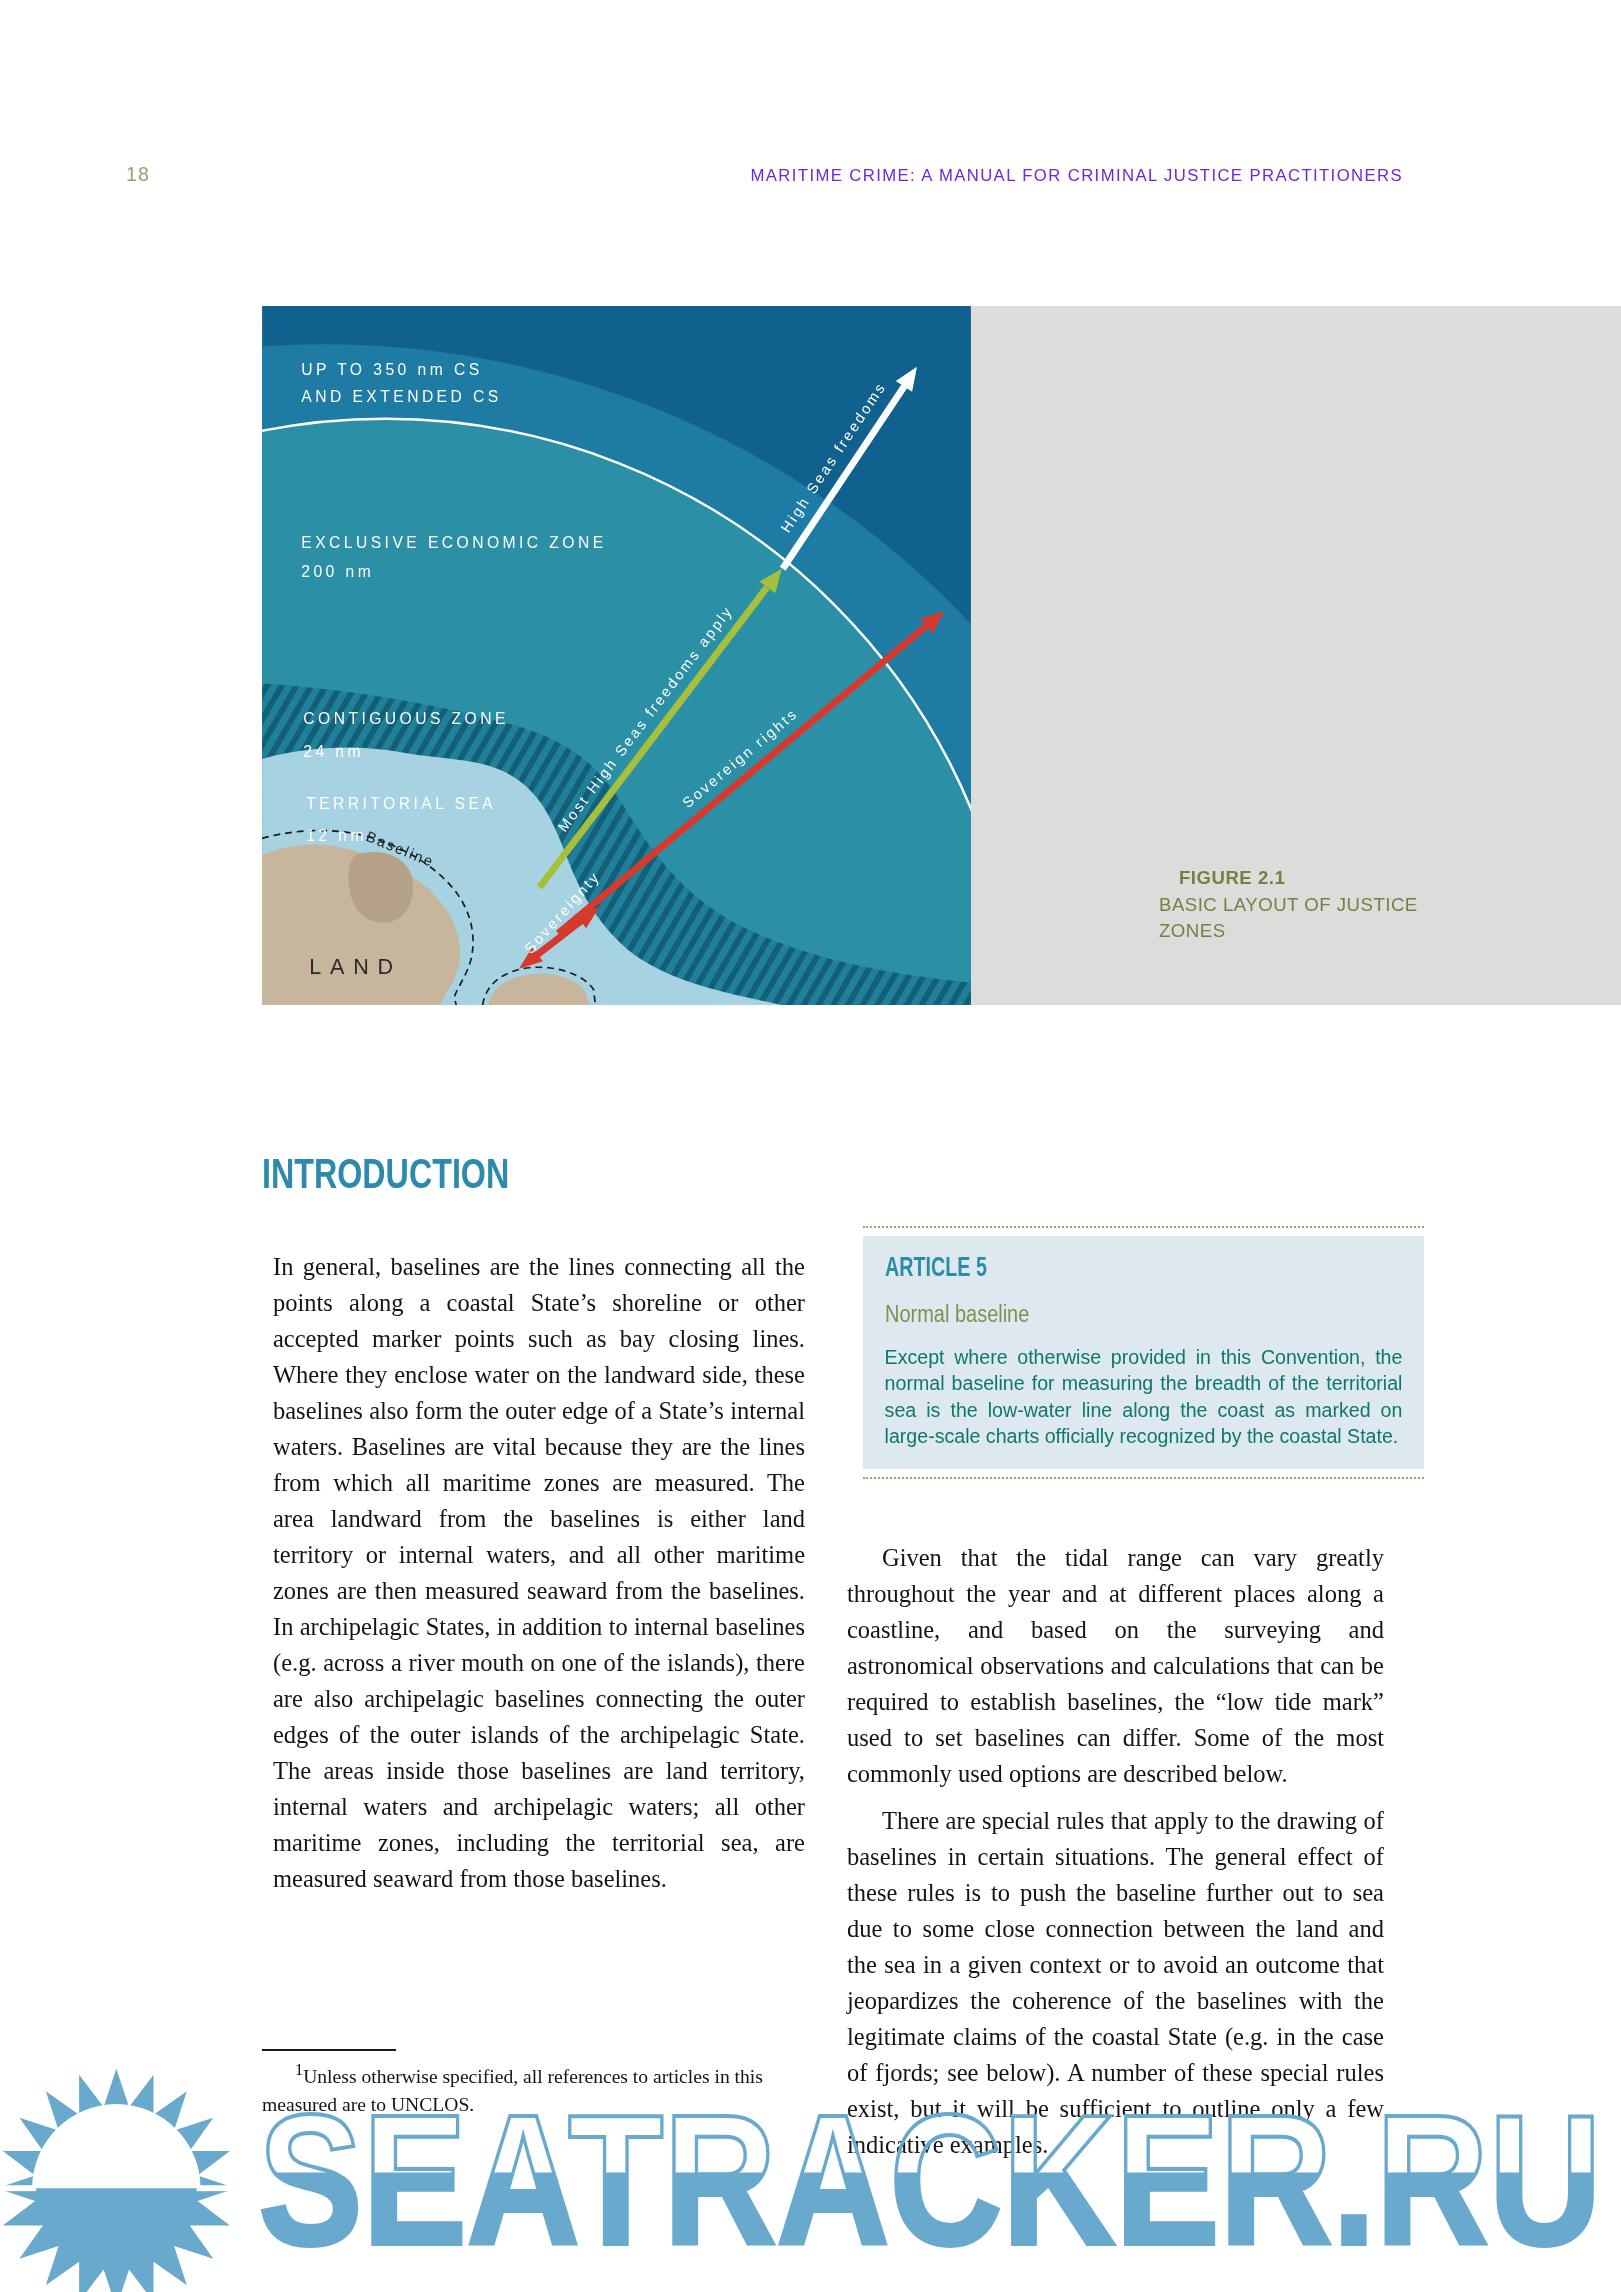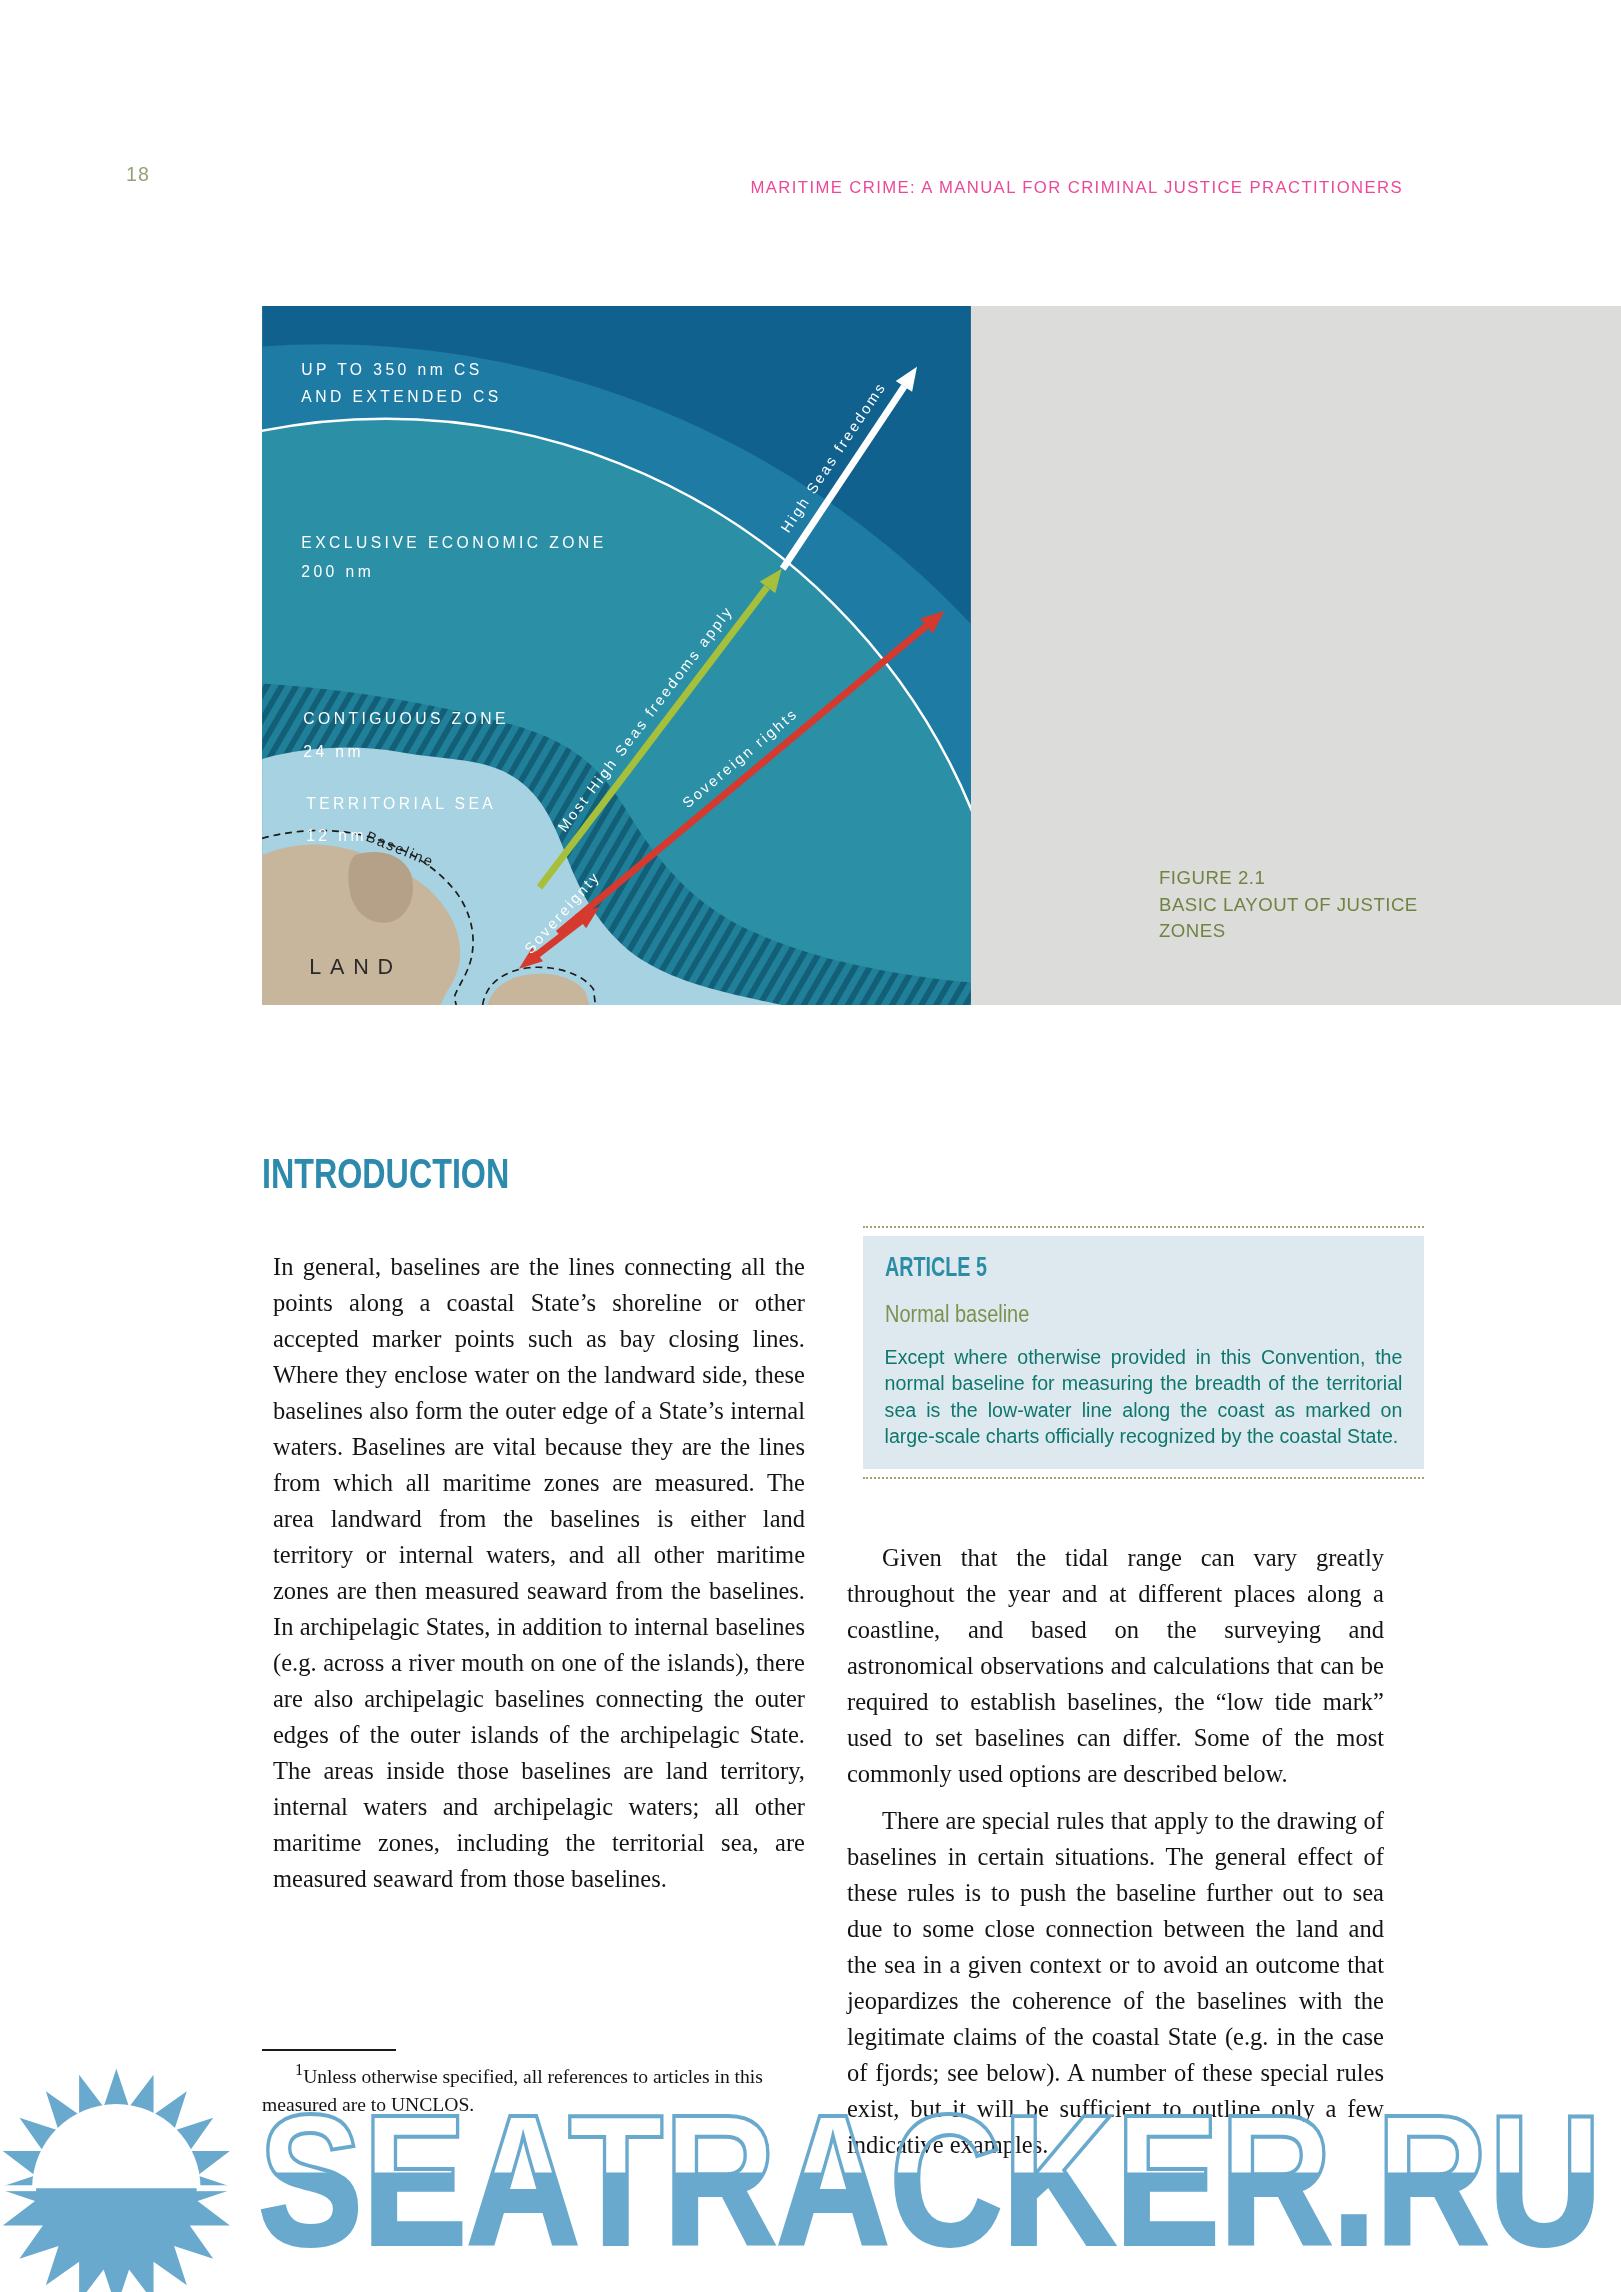--- a/index.html
+++ b/index.html
@@ -2,29 +2,29 @@
 <html><head>
 <meta charset="utf-8">
 <style>
   html,body{margin:0;padding:0;background:#fff;}
   #page{position:relative;width:1621px;height:2293px;background:#ffffff;overflow:hidden;
         font-family:"Liberation Serif",serif;color:#141414;}
 
   
   .pagenum{position:absolute;left:126px;top:163px;font-family:"Liberation Sans",sans-serif;
            font-size:19.6px;letter-spacing:1px;color:#95a275;}
-  .htitle{position:absolute;top:178px;right:218px;font-family:"Liberation Sans",sans-serif;
-          font-size:16.7px;letter-spacing:1.4px;color:#ec4899;}
+  .htitle{position:absolute;top:166px;right:218px;font-family:"Liberation Sans",sans-serif;
+          font-size:16.7px;letter-spacing:1.4px;color:#6d28d9;}
 
   
   .fig-svg{position:absolute;left:262px;top:306px;}
   .fig-panel{position:absolute;left:970px;top:306px;width:651px;height:699px;background:#dcdcda;}
   .fig-caption{position:absolute;left:189px;top:559px;width:294px;font-family:"Liberation Sans",sans-serif;
                font-size:18.6px;line-height:26.5px;letter-spacing:0.5px;color:#6f8442;}
-  .fig-caption .cap-label{font-weight:normal;}
+  .fig-caption .cap-label{font-weight:bold;margin-left:20px;}
 
   
   text{font-family:"Liberation Sans",sans-serif;}
   .zlabel{fill:#ffffff;font-size:16px;letter-spacing:3.5px;}
   .alabel{fill:#ffffff;font-size:15px;letter-spacing:2.5px;}
   .landlabel{fill:#2a2a2a;font-size:22px;letter-spacing:9px;}
   .blabel{fill:#1d1d1d;font-size:15px;letter-spacing:2px;}
 
   
   .intro-h{position:absolute;left:262px;top:1149px;font-family:"Liberation Sans",sans-serif;

